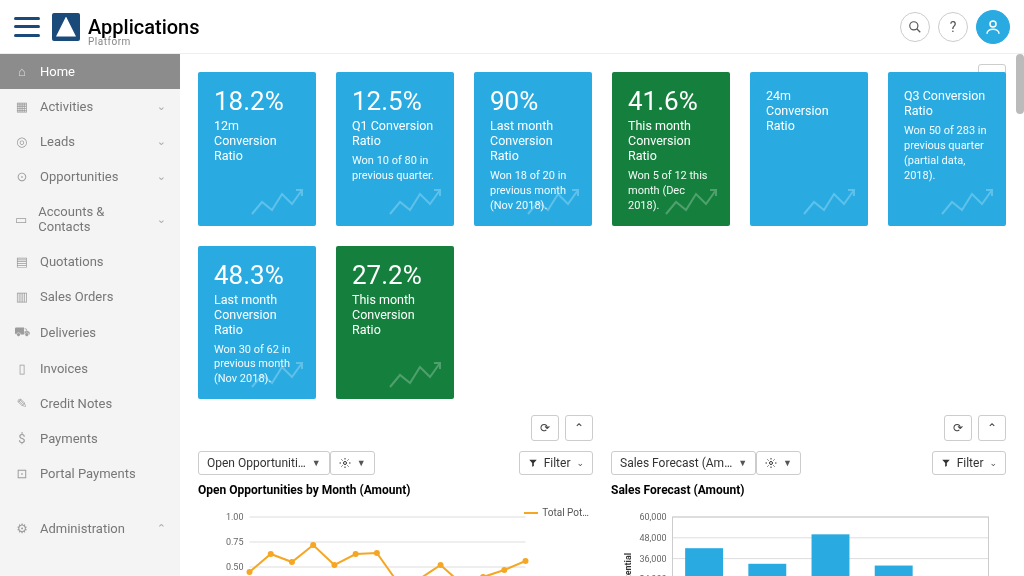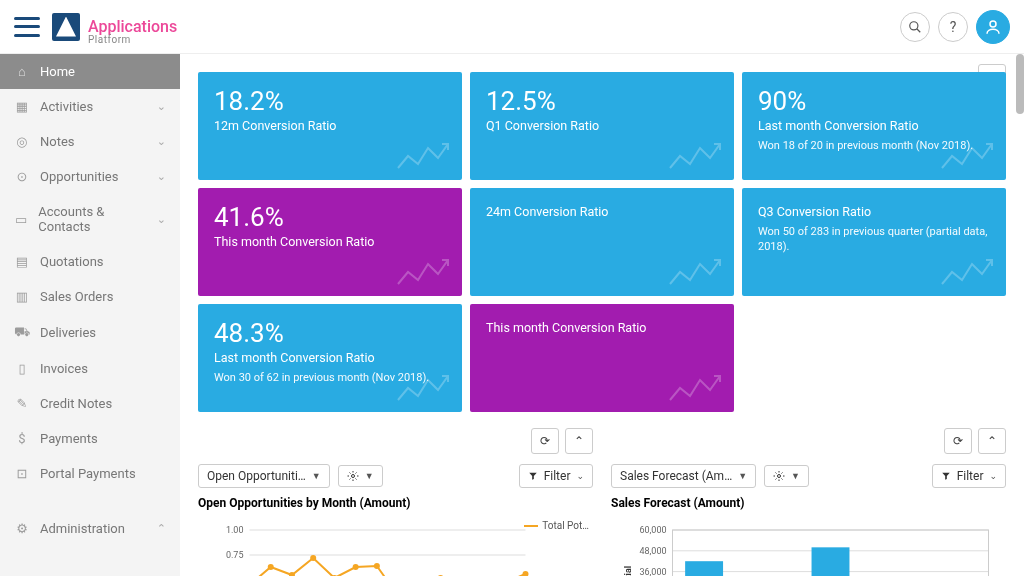--- a/index.html
+++ b/index.html
@@ -6,56 +6,56 @@
 html, body { height: 100%; width: 1024px; overflow: hidden; background: #fff; }
 
 
 .topbar { height: 54px; display: flex; align-items: center; padding: 0 14px; border-bottom: 1px solid #eee; }
 .hamburger { width: 26px; height: 20px; display: flex; flex-direction: column; justify-content: space-between; cursor: pointer; margin-right: 12px; }
 .hamburger span { height: 3px; background: #1a4a7a; border-radius: 2px; }
 .brand { display: flex; align-items: center; gap: 8px; color: #2392c8; }
 .brand-mark { width: 28px; height: 28px; background: #1a4a7a; position: relative; border-radius: 2px; }
 .brand-mark::after { content: ""; position: absolute; inset: 4px; background: #fff; clip-path: polygon(50% 0, 100% 100%, 0 100%); }
 .brand-text { line-height: 1; }
-.brand-text .b1 { font-size: 16px; font-weight: 500; color: #ec4899; margin-top: 11px; }
+.brand-text .b1 { font-size: 20px; font-weight: 500; color: #000000; margin-top: 11px; }
 .brand-text .b2 { font-size: 10px; color: #888; letter-spacing: 0.5px; }
 .topbar .spacer { flex: 1; }
 .top-icn { width: 30px; height: 30px; border: 1px solid #ccc; border-radius: 50%; display: flex; align-items: center; justify-content: center; margin-left: 8px; color: #555; font-size: 14px; cursor: pointer; }
 .top-icn.user { background: #29abe2; border-color: #29abe2; color: #fff; font-size: 16px; width: 34px; height: 34px; }
 
 
 .shell { display: flex; height: calc(100% - 54px); }
 .sidebar { width: 180px; background: #f4f4f4; overflow-y: auto; font-size: 13px; }
 .side-item { display: flex; align-items: center; gap: 10px; padding: 10px 14px; color: #777; cursor: pointer; position: relative; }
 .side-item.active { background: #8c8c8c; color: #fff; }
 .side-item .si-icon { width: 16px; text-align: center; color: inherit; opacity: 0.7; }
 .side-item .si-chev { margin-left: auto; font-size: 11px; color: #aaa; }
 .side-sep { height: 20px; }
 .main { flex: 1; background: #fff; overflow-y: auto; padding: 18px 18px 0 18px; position: relative; }
 
 
 .wrench { position: absolute; top: 10px; right: 18px; width: 28px; height: 24px; border: 1px solid #ccc; border-radius: 3px; display: flex; align-items: center; justify-content: center; background: #fff; cursor: pointer; font-size: 13px; color: #555; }
 
 
-.cards { display: grid; grid-template-columns: repeat(3, 1fr); gap: 8px; }
+.cards { display: grid; grid-template-columns: repeat(6, 1fr); gap: 20px; }
 .card { color: #fff; padding: 14px 16px 12px 16px; position: relative; min-height: 108px; border-radius: 2px; overflow: hidden; }
 .card.blue  { background: #29abe2; }
-.card.green { background: #a21caf; }
+.card.green { background: #15803d; }
 .card .big { font-size: 26px; font-weight: 400; }
 .card .sub { font-size: 12.5px; margin-top: 2px; }
 .card .det { font-size: 11px; margin-top: 6px; opacity: 0.95; line-height: 1.35; }
 .card svg.sparkbg { position: absolute; right: 6px; bottom: 4px; width: 60px; height: 38px; opacity: 0.25; }
 
 
 .panel-tools { display: flex; justify-content: flex-end; gap: 6px; margin: 16px 0 10px 0; }
 .tool-btn { width: 28px; height: 26px; border: 1px solid #ccc; border-radius: 3px; display: flex; align-items: center; justify-content: center; background: #fff; cursor: pointer; font-size: 12px; color: #444; }
 
 .charts { display: grid; grid-template-columns: 1fr 1fr; gap: 18px; }
 .chart-panel { }
-.chart-ctrls { display: flex; gap: 8px; align-items: center; margin-bottom: 8px; }
+.chart-ctrls { display: flex; margin-bottom: 8px; }
 .pill { border: 1px solid #ccc; border-radius: 3px; background: #fff; padding: 4px 8px; font-size: 12px; display: flex; align-items: center; gap: 6px; cursor: pointer; color: #333; }
 .pill .car { font-size: 9px; color: #555; }
 .chart-title { text-align: left; font-size: 12px; font-weight: 700; margin: 4px 0 14px 0; }
 .legend { position: absolute; right: 4px; top: 24px; font-size: 10px; color: #555; }
 .legend .swatch { display: inline-block; width: 14px; height: 2px; background: #f5a623; vertical-align: middle; margin-right: 4px; }
 .chart-wrap { position: relative; height: 140px; border: none; }
 .chart-wrap svg { display: block; }
 
 
 .scrollhint { position: absolute; right: 0; top: 0; width: 8px; height: 60px; background: #bbb; border-radius: 4px; }
@@ -99,21 +99,21 @@
         <span class="si-icon">⌂</span>
         <span>Home</span>
       </div>
       <div class="side-item">
         <span class="si-icon">▦</span>
         <span>Activities</span>
         <span class="si-chev">⌄</span>
       </div>
       <div class="side-item">
         <span class="si-icon">◎</span>
-        <span>Notes</span>
+        <span>Leads</span>
         <span class="si-chev">⌄</span>
       </div>
       <div class="side-item">
         <span class="si-icon">⊙</span>
         <span>Opportunities</span>
         <span class="si-chev">⌄</span>
       </div>
       <div class="side-item">
         <span class="si-icon">▭</span>
         <span>Accounts &amp; Contacts</span>
@@ -168,37 +168,39 @@
           <div class="big">18.2%</div>
           <div class="sub">12m Conversion Ratio</div>
           <svg class="sparkbg" viewBox="0 0 60 38">
             <polyline points="2,30 12,18 22,26 32,10 42,20 52,6" fill="none" stroke="#fff" stroke-width="2"></polyline>
             <polyline points="46,6 52,6 52,12" fill="none" stroke="#fff" stroke-width="2"></polyline>
           </svg>
         </div>
         <div class="card blue">
           <div class="big">12.5%</div>
           <div class="sub">Q1 Conversion Ratio</div>
+          <div class="det">Won 10 of 80 in previous quarter.</div>
           <svg class="sparkbg" viewBox="0 0 60 38">
             <polyline points="2,30 12,18 22,26 32,10 42,20 52,6" fill="none" stroke="#fff" stroke-width="2"></polyline>
             <polyline points="46,6 52,6 52,12" fill="none" stroke="#fff" stroke-width="2"></polyline>
           </svg>
         </div>
         <div class="card blue">
           <div class="big">90%</div>
           <div class="sub">Last month Conversion Ratio</div>
           <div class="det">Won 18 of 20 in previous month (Nov 2018).</div>
           <svg class="sparkbg" viewBox="0 0 60 38">
             <polyline points="2,30 12,18 22,26 32,10 42,20 52,6" fill="none" stroke="#fff" stroke-width="2"></polyline>
             <polyline points="46,6 52,6 52,12" fill="none" stroke="#fff" stroke-width="2"></polyline>
           </svg>
         </div>
         <div class="card green">
           <div class="big">41.6%</div>
           <div class="sub">This month Conversion Ratio</div>
+          <div class="det">Won 5 of 12 this month (Dec 2018).</div>
           <svg class="sparkbg" viewBox="0 0 60 38">
             <polyline points="2,30 12,18 22,26 32,10 42,20 52,6" fill="none" stroke="#fff" stroke-width="2"></polyline>
             <polyline points="46,6 52,6 52,12" fill="none" stroke="#fff" stroke-width="2"></polyline>
           </svg>
         </div>
         <div class="card blue">
           <div class="sub">24m Conversion Ratio</div>
           <svg class="sparkbg" viewBox="0 0 60 38">
             <polyline points="2,30 12,18 22,26 32,10 42,20 52,6" fill="none" stroke="#fff" stroke-width="2"></polyline>
             <polyline points="46,6 52,6 52,12" fill="none" stroke="#fff" stroke-width="2"></polyline>
@@ -215,20 +217,21 @@
         <div class="card blue">
           <div class="big">48.3%</div>
           <div class="sub">Last month Conversion Ratio</div>
           <div class="det">Won 30 of 62 in previous month (Nov 2018).</div>
           <svg class="sparkbg" viewBox="0 0 60 38">
             <polyline points="2,30 12,18 22,26 32,10 42,20 52,6" fill="none" stroke="#fff" stroke-width="2"></polyline>
             <polyline points="46,6 52,6 52,12" fill="none" stroke="#fff" stroke-width="2"></polyline>
           </svg>
         </div>
         <div class="card green">
+          <div class="big">27.2%</div>
           <div class="sub">This month Conversion Ratio</div>
           <svg class="sparkbg" viewBox="0 0 60 38">
             <polyline points="2,30 12,18 22,26 32,10 42,20 52,6" fill="none" stroke="#fff" stroke-width="2"></polyline>
             <polyline points="46,6 52,6 52,12" fill="none" stroke="#fff" stroke-width="2"></polyline>
           </svg>
         </div>
       </div>
 
     <div style="display:grid;grid-template-columns:1fr 1fr;gap:18px;">
       <div class="panel-tools">

